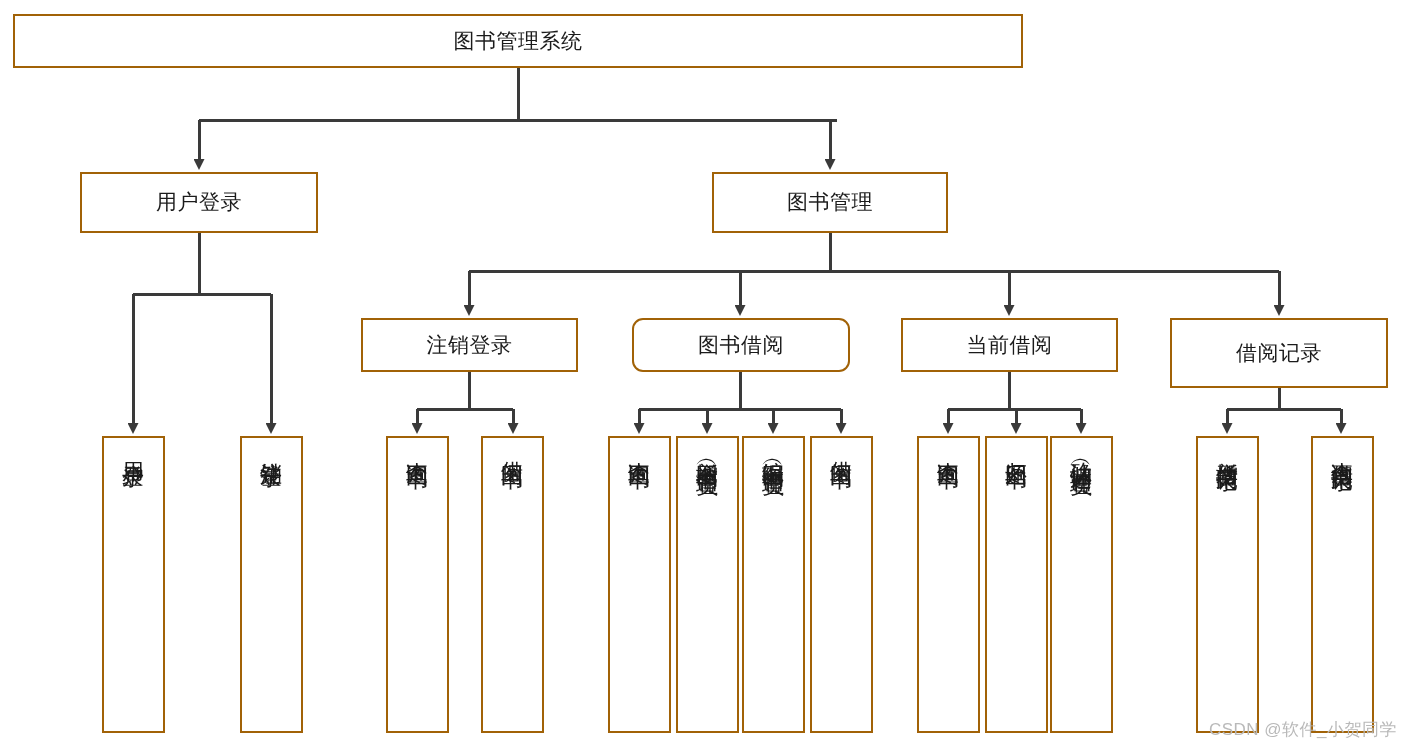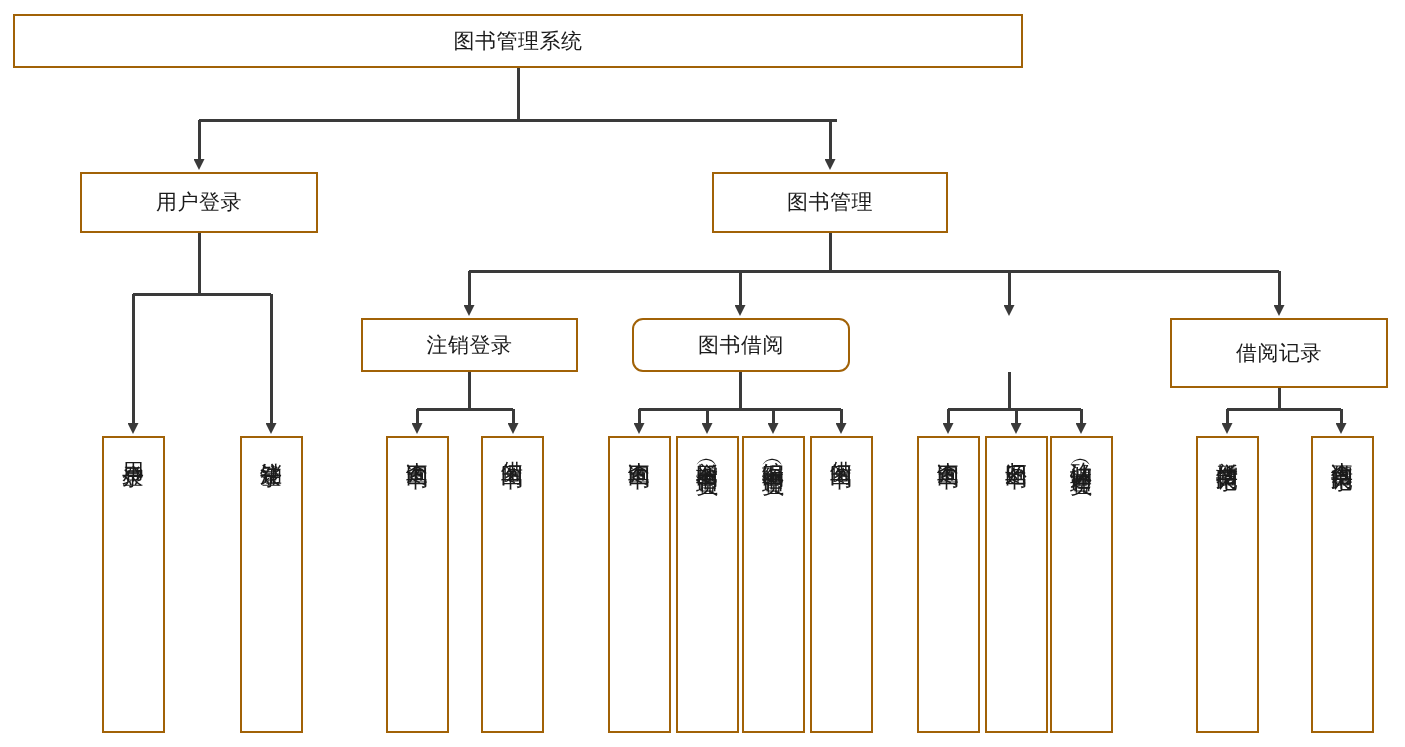--- a/index.html
+++ b/index.html
@@ -137,20 +137,23 @@
   <div class="node-box" style="left:712px; top:172px; width:236px; height:61px;">
     <span class="node-label">图书管理</span>
   </div>
 
   <div class="node-box" style="left:361px; top:318px; width:217px; height:54px;">
     <span class="node-label">注销登录</span>
   </div>
   <div class="node-box" style="left:632px; top:318px; width:218px; height:54px;border-radius:11px;">
     <span class="node-label">图书借阅</span>
   </div>
+  <div class="node-box" style="left:901px; top:318px; width:217px; height:54px;">
+    <span class="node-label">当前借阅</span>
+  </div>
   <div class="node-box" style="left:1170px; top:318px; width:218px; height:70px;justify-content:center;">
     <span class="node-label">借阅记录</span>
   </div>
 
   <div class="node-box leaf" style="left:102px; top:436px; width:63px; height:297px;">
     <span class="node-label">用户登录</span>
   </div>
   <div class="node-box leaf" style="left:240px; top:436px; width:63px; height:297px;">
     <span class="node-label">注销登录</span>
   </div>
@@ -181,14 +184,15 @@
   <div class="node-box leaf tall" style="left:1050px; top:436px; width:63px; height:297px;">
     <span class="node-label">确认归还（管理员）</span>
   </div>
   <div class="node-box leaf" style="left:1196px; top:436px; width:63px; height:297px;">
     <span class="node-label">新增借阅记录</span>
   </div>
   <div class="node-box leaf" style="left:1311px; top:436px; width:63px; height:297px;">
     <span class="node-label">查询借阅记录</span>
   </div>
 
+  <div class="watermark">CSDN @软件_小贺同学</div>
 
 </div>
 
 </body></html>

